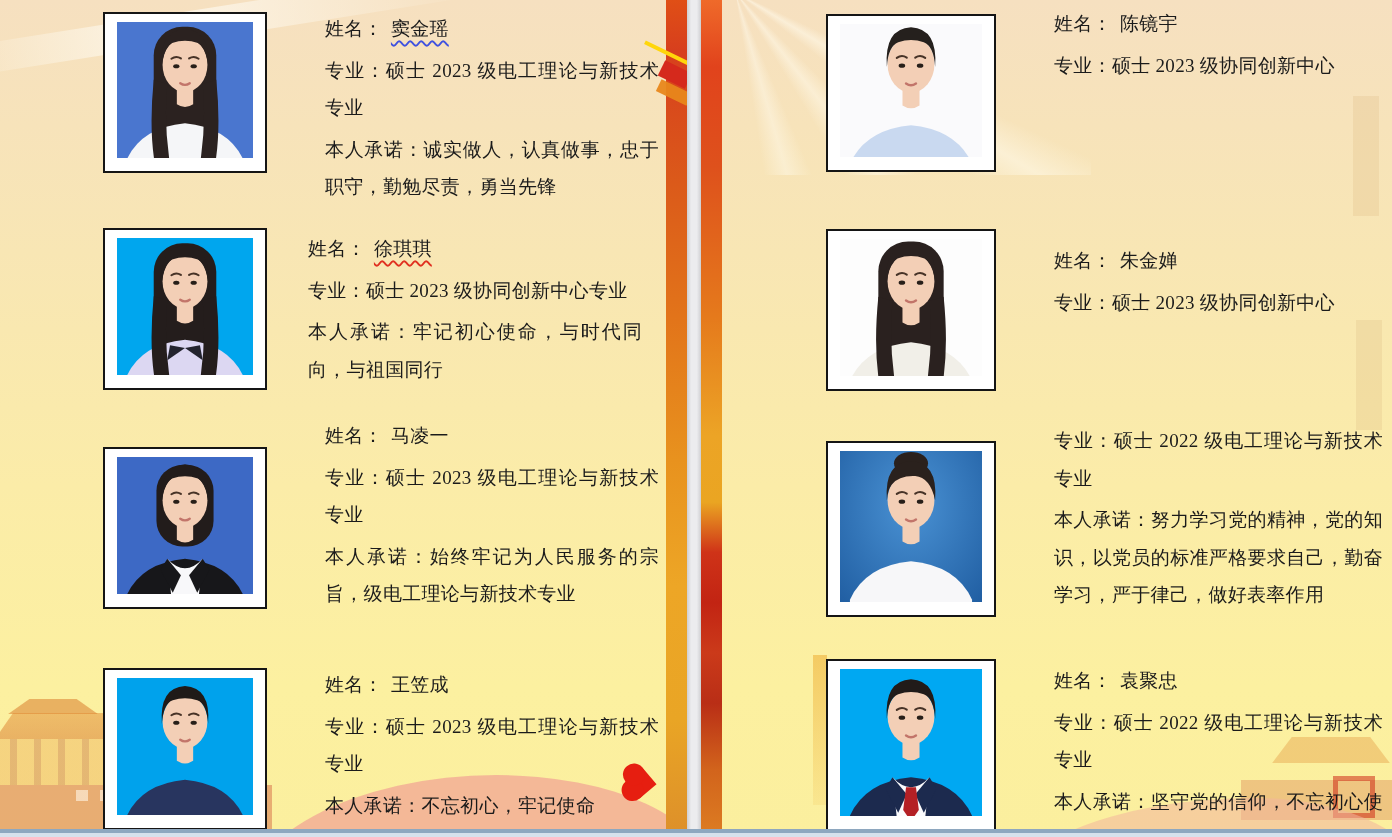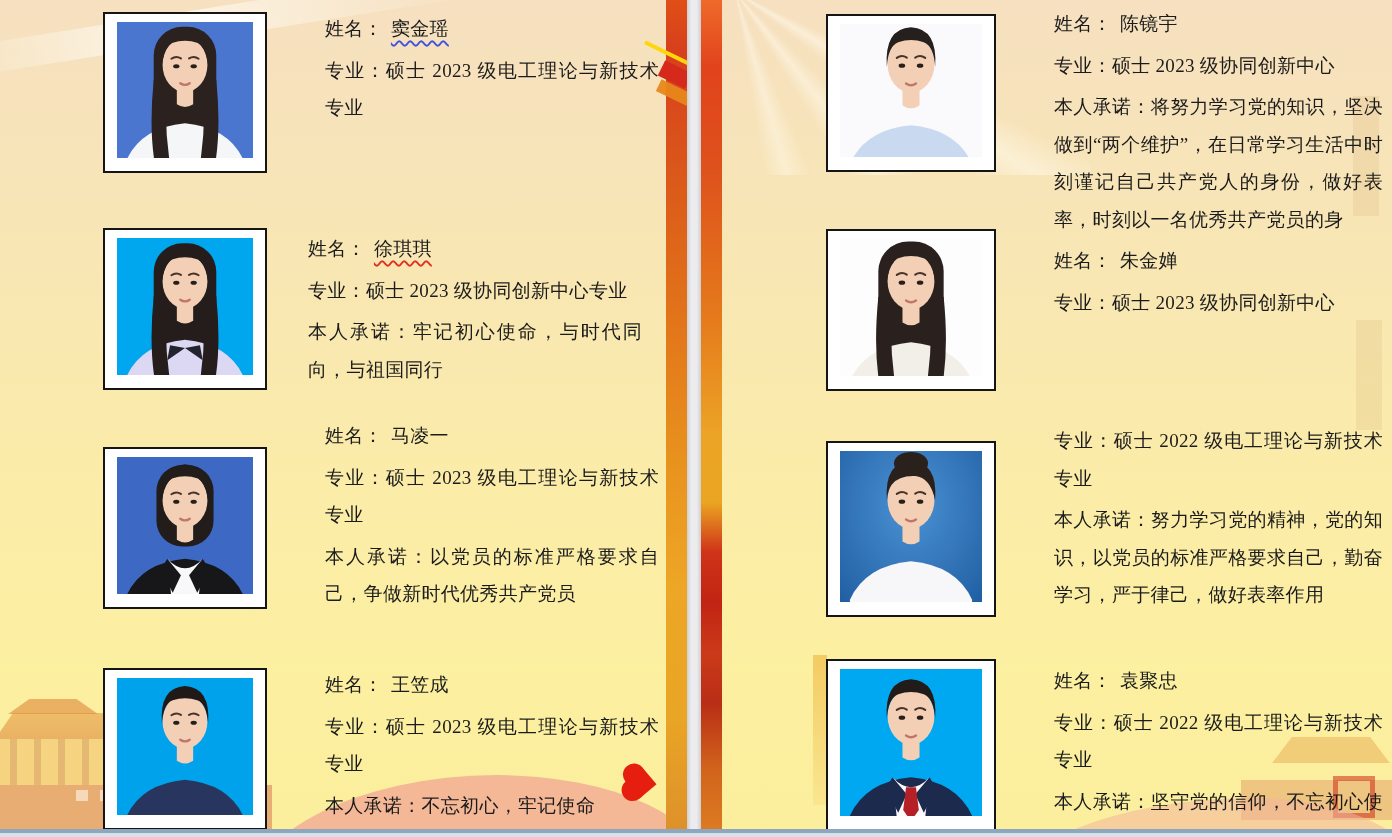--- a/index.html
+++ b/index.html
@@ -92,20 +92,21 @@
             <path d="M53 39.3 Q56.5 37 60 39.5" stroke="#473327" stroke-width="1.5" fill="none" stroke-linecap="round"></path>
             <ellipse cx="43.6" cy="45" rx="2.3" ry="1.5" fill="#271f19"></ellipse>
             <ellipse cx="56.4" cy="45" rx="2.3" ry="1.5" fill="#271f19"></ellipse>
             <path d="M46.5 57.5 Q50 60 53.5 57.5" stroke="#c2756a" stroke-width="1.7" fill="none" stroke-linecap="round"></path>
           </svg>
         </div>
     </div>
     <div class="ptext" style="left:321px;top:6px;width:342px">
       <div class="para"><span>姓名：</span><span class="nm u-blue">窦金瑶</span></div>
       <div class="para">专业：硕士 2023 级电工理论与新技术专业</div>
+      <div class="para">本人承诺：诚实做人，认真做事，忠于职守，勤勉尽责，勇当先锋</div>
     </div>
 
     <div class="pframe" style="left:103px;top:228px;width:164px;height:162px">
       <div class="portrait">
           <svg viewBox="0 0 100 125" preserveAspectRatio="xMidYMid slice">
             <rect width="100" height="125" fill="#00a6ee"></rect>
             <rect x="27" y="16" width="46" height="104" rx="21" fill="#241d1c"></rect>
             <path d="M7 125 L7 114 Q18 90 50 87 Q82 90 93 114 L93 125 Z" fill="#dcd7f2"></path>
             <path d="M27 55 Q23 95 29 123 L40 123 Q34 90 37 58 Z" fill="#241d1c"></path>
             <path d="M73 55 Q77 95 71 123 L60 123 Q66 90 63 58 Z" fill="#241d1c"></path>
@@ -144,21 +145,21 @@
             <path d="M53 39.3 Q56.5 37 60 39.5" stroke="#473327" stroke-width="1.5" fill="none" stroke-linecap="round"></path>
             <ellipse cx="43.6" cy="45" rx="2.3" ry="1.5" fill="#271f19"></ellipse>
             <ellipse cx="56.4" cy="45" rx="2.3" ry="1.5" fill="#271f19"></ellipse>
             <path d="M46.5 57.5 Q50 60 53.5 57.5" stroke="#c2756a" stroke-width="1.7" fill="none" stroke-linecap="round"></path>
           </svg>
         </div>
     </div>
     <div class="ptext" style="left:321px;top:413px;width:342px">
       <div class="para"><span>姓名：</span><span class="nm">马凌一</span></div>
       <div class="para">专业：硕士 2023 级电工理论与新技术专业</div>
-      <div class="para">本人承诺：以党员的标准严格要求自己，争做新时代优秀共产党员</div>
+      <div class="para">本人承诺：始终牢记为人民服务的宗旨，级电工理论与新技术专业</div>
     </div>
 
     <div class="pframe" style="left:103px;top:668px;width:164px;height:162px">
       <div class="portrait">
           <svg viewBox="0 0 100 125" preserveAspectRatio="xMidYMid slice">
             <rect width="100" height="125" fill="#00a2ec"></rect>
             <path d="M7 125 L7 114 Q18 90 50 87 Q82 90 93 114 L93 125 Z" fill="#28355f"></path>
             <path d="M44 58 L56 58 L56 73 Q50 77 44 73 Z" fill="#f3cfb6"></path>
             <ellipse cx="50" cy="44" rx="16.5" ry="20" fill="#f3cfb6"></ellipse>
             <path d="M33 46 Q31 19 50 18 Q69 19 67 46 Q66 31 59 28.5 Q50 25.5 41 28.5 Q34 31 33 46 Z" fill="#1f1a18"></path>
@@ -202,21 +203,20 @@
             <path d="M53 39.3 Q56.5 37 60 39.5" stroke="#473327" stroke-width="1.5" fill="none" stroke-linecap="round"></path>
             <ellipse cx="43.6" cy="45" rx="2.3" ry="1.5" fill="#271f19"></ellipse>
             <ellipse cx="56.4" cy="45" rx="2.3" ry="1.5" fill="#271f19"></ellipse>
             <path d="M46.5 57.5 Q50 60 53.5 57.5" stroke="#c2756a" stroke-width="1.7" fill="none" stroke-linecap="round"></path>
           </svg>
         </div>
     </div>
     <div class="ptext" style="left:349px;top:1px;width:337px">
       <div class="para"><span>姓名：</span><span class="nm">陈镜宇</span></div>
       <div class="para">专业：硕士 2023 级协同创新中心</div>
-      <div class="para">本人承诺：将努力学习党的知识，坚决做到“两个维护”，在日常学习生活中时刻谨记自己共产党人的身份，做好表率，时刻以一名优秀共产党员的身</div>
     </div>
 
     <div class="pframe" style="left:125px;top:229px;width:170px;height:162px">
       <div class="portrait">
           <svg viewBox="0 0 100 125" preserveAspectRatio="xMidYMid slice">
             <rect width="100" height="125" fill="#fdfdfd"></rect>
             <rect x="27" y="16" width="46" height="104" rx="21" fill="#2a211f"></rect>
             <path d="M7 125 L7 114 Q18 90 50 87 Q82 90 93 114 L93 125 Z" fill="#f1efe8"></path>
             <path d="M27 55 Q23 95 29 123 L40 123 Q34 90 37 58 Z" fill="#2a211f"></path>
             <path d="M73 55 Q77 95 71 123 L60 123 Q66 90 63 58 Z" fill="#2a211f"></path>

